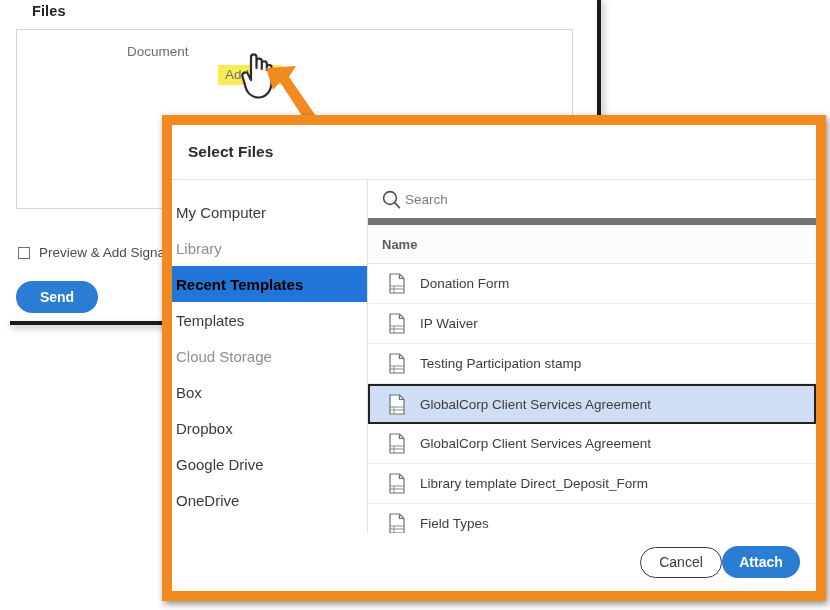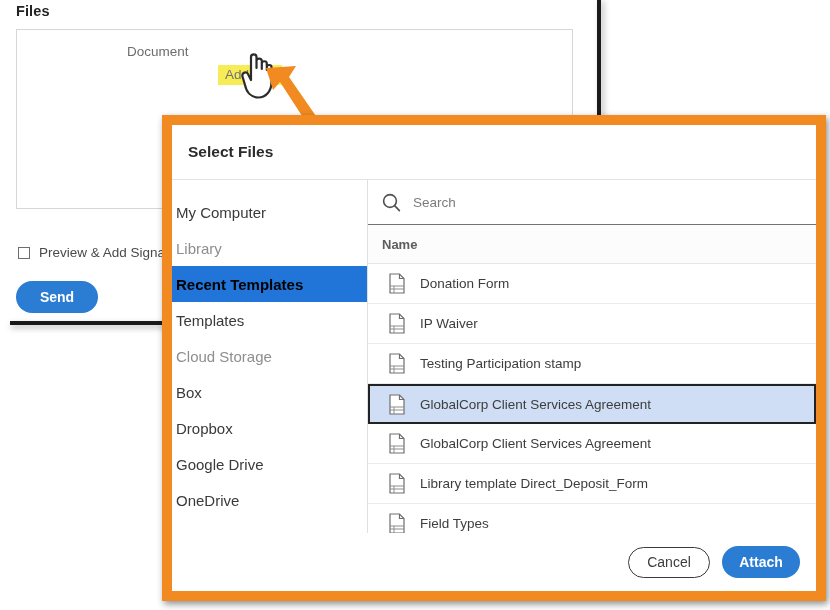--- a/index.html
+++ b/index.html
@@ -18,21 +18,21 @@
 
   
   #bg-page {
     position: absolute;
     left: 0; top: 0;
     width: 830px; height: 610px;
   }
 
   #files-heading {
     position: absolute;
-    left: 16px; top: 3px;
+    left: 32px; top: 3px;
     font-size: 14.5px;
     font-weight: bold;
     color: #232323;
     letter-spacing: 0.1px;
   }
 
   #files-box {
     position: absolute;
     left: 16px; top: 29px;
     width: 557px; height: 180px;
@@ -198,22 +198,22 @@
     display: flex;
     flex-direction: column;
     min-width: 0;
   }
 
   #search-row {
     flex: 0 0 45px;
     display: flex;
     align-items: center;
     padding-left: 14px;
-    border-bottom: 1px solid #737373;
-    gap: 12px;
+    border-bottom: 7px solid #737373;
+    gap: 4px;
     box-sizing: border-box;
   }
   #search-icon { flex: 0 0 auto; display: block; }
   #search-input {
     border: none;
     outline: none;
     font-size: 13.5px;
     color: #4a4a4a;
     font-family: "Liberation Sans", sans-serif;
     background: transparent;
@@ -256,21 +256,21 @@
     padding-left: 18px;
   }
   .file-icon { flex: 0 0 auto; display: block; }
 
   
   #dialog-footer {
     flex: 0 0 58px;
     display: flex;
     align-items: center;
     justify-content: flex-end;
-    gap: 12px;
+    gap: 0;
     padding-right: 16px;
     box-sizing: border-box;
   }
   #cancel-button {
     width: 82px; height: 31px;
     border-radius: 16px;
     border: 1.5px solid #3a3a3a;
     background: #ffffff;
     color: #3c3c3c;
     font-size: 14px;

